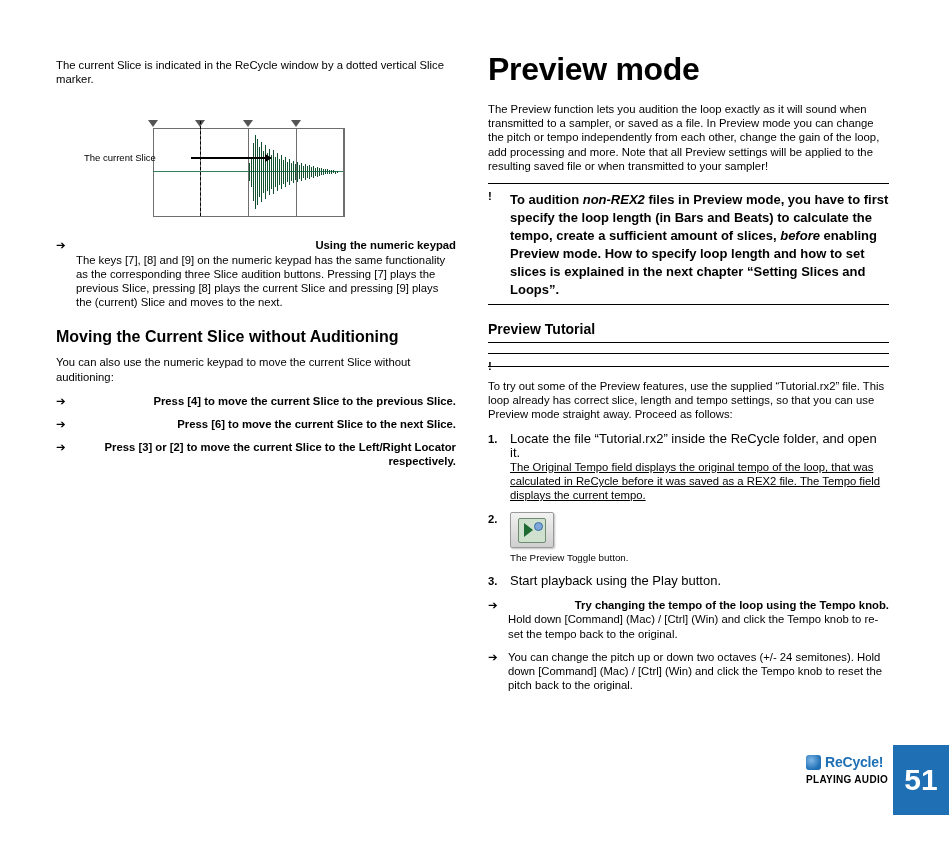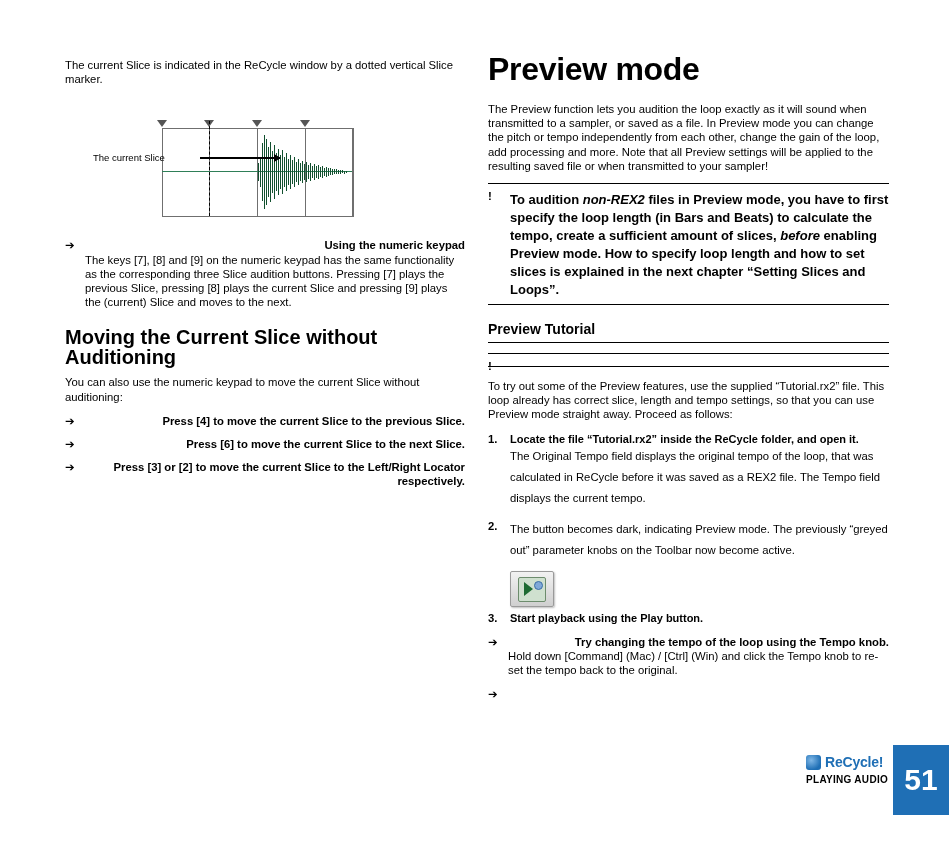--- a/index.html
+++ b/index.html
@@ -16,21 +16,21 @@
     overflow: hidden;
   }
   .page {
     position: absolute;
     left: 0; top: 0;
     width: 950px;
     height: 858px;
   }
   .col-left {
     position: absolute;
-    left: 65px;
+    left: 56px;
     top: 58px;
     width: 400px;
   }
   .col-right {
     position: absolute;
     left: 488px;
     top: 52px;
     width: 401px;
   }
   p.body {
@@ -40,21 +40,21 @@
     text-align: left;
   }
   .h1 {
     font-size: 32px;
     font-weight: bold;
     line-height: 34px;
     margin: 0 0 16px 0;
     letter-spacing: -0.3px;
   }
   .h2 {
-    font-size: 20px;
+    font-size: 16px;
     font-weight: bold;
     line-height: 20px;
     margin: 18px 0 8px 0;
   }
   .h3 {
     font-size: 14px;
     font-weight: bold;
     line-height: 17px;
     margin: 16px 0 6px 0;
   }
@@ -98,29 +98,30 @@
   }
   .num-item .num {
     position: absolute;
     left: 0;
     top: 0;
     font-size: 11.3px;
     font-weight: bold;
     line-height: 14.2px;
   }
   .num-item .bold {
-    font-size: 11px;
-    font-weight: bold;
+    font-size: 13px;
+    font-weight: normal;
     line-height: 14.2px;
     display: block;
   }
   .num-item .sub {
     font-size: 11.3px;
-    line-height: 21px;
+    line-height: 14px;
     display: block;
+    text-decoration: underline;
   }
   
   .note {
     position: relative;
     padding-left: 22px;
     margin: 10px 0 12px 0;
     border-top: 1px solid #000;
     border-bottom: 1px solid #000;
     padding-top: 6px;
     padding-bottom: 6px;
@@ -440,42 +441,43 @@
     <p class="body">To try out some of the Preview features, use the supplied “Tutorial.rx2” file. This loop already has correct slice, length and tempo settings, so that you can use Preview mode straight away. Proceed as follows:</p>
 
     <div class="num-item">
       <span class="num">1.</span>
       <span class="bold">Locate the file “Tutorial.rx2” inside the ReCycle folder, and open it.</span>
       <span class="sub">The Original Tempo field displays the original tempo of the loop, that was calculated in ReCycle before it was saved as a REX2 file. The Tempo field displays the current tempo.</span>
     </div>
 
     <div class="num-item">
       <span class="num">2.</span>
-      <span class="sub">The button becomes dark, indicating Preview mode. The previously “greyed out” parameter knobs on the Toolbar now become active.</span>
     </div>
 
     <div style="padding-left:22px;">
       <div class="btn-img">
         <span class="glyph"></span>
       </div>
+      <div class="cap-small">The Preview Toggle button.</div>
     </div>
 
     <div class="num-item">
       <span class="num">3.</span>
       <span class="bold">Start playback using the Play button.</span>
     </div>
 
     <div class="arrow-item">
       <span class="arrow">➔</span>
       <span class="bold">Try changing the tempo of the loop using the Tempo knob.</span>
       <span class="sub">Hold down [Command] (Mac) / [Ctrl] (Win) and click the Tempo knob to re-set the tempo back to the original.</span>
     </div>
 
     <div class="arrow-item">
       <span class="arrow">➔</span>
+      <span class="sub">You can change the pitch up or down two octaves (+/- 24 semitones). Hold down [Command] (Mac) / [Ctrl] (Win) and click the Tempo knob to reset the pitch back to the original.</span>
     </div>
 
   </div>
 
   <div class="footer-block"></div>
   <div class="footer-num">51</div>
   <div class="footer-logo">
     <span class="mark"></span>
     <span>ReCycle!</span>
   </div>

